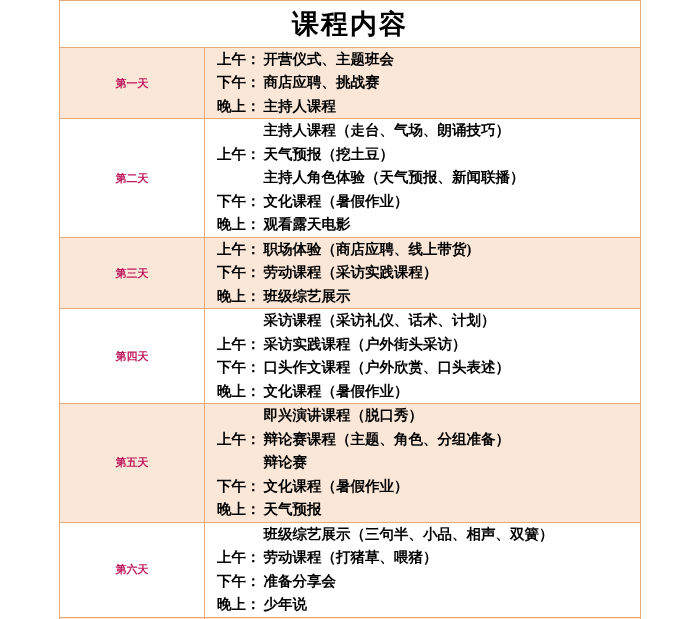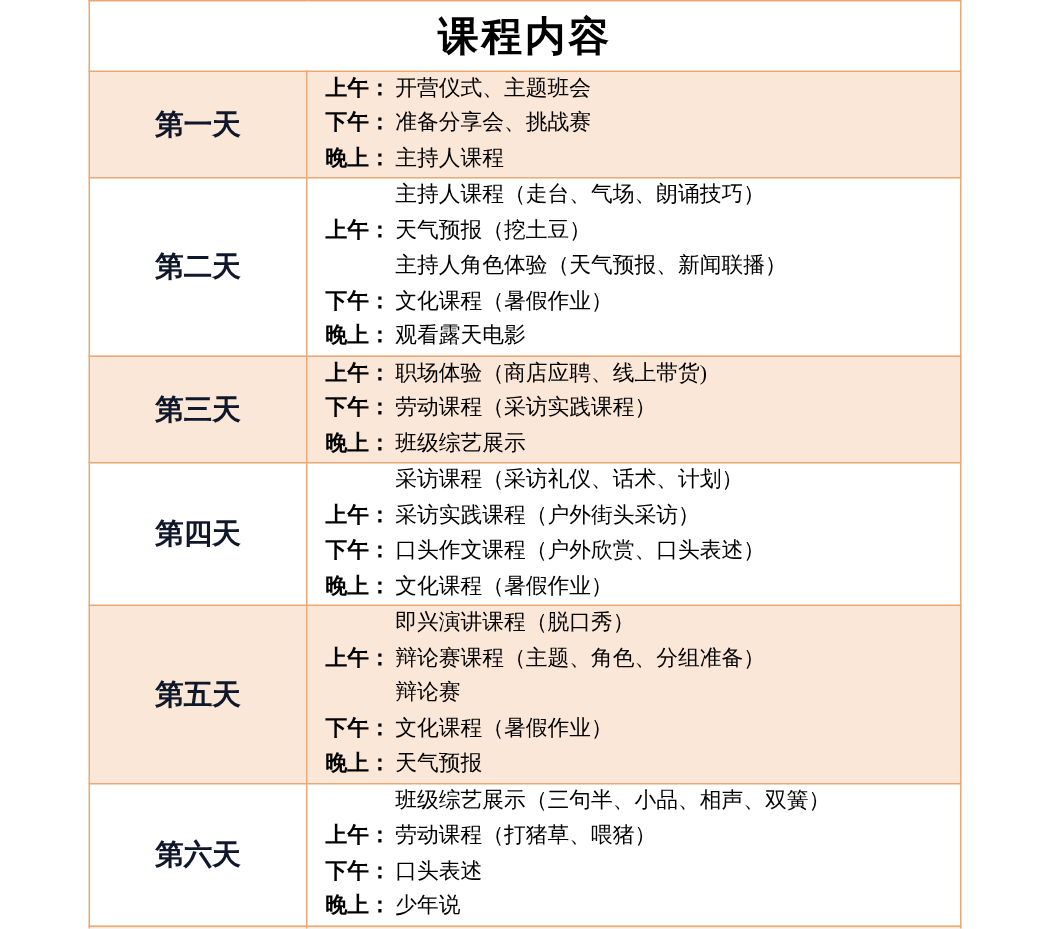--- a/index.html
+++ b/index.html
@@ -36,23 +36,23 @@
     font-size: 27px;
     font-weight: bold;
     letter-spacing: 2px;
     height: 46px;
     background: #ffffff;
     color: #000000;
   }
   .day-cell {
     width: 145px;
     text-align: center;
-    font-size: 19px;
-    font-weight: bold;
-    color: #0f172a;
+    font-size: 11px;
+    font-weight: bold;
+    color: #be185d;
   }
   .content-cell {
     padding: 4px 0 4px 0;
     font-size: 14.5px;
     line-height: 1.62;
   }
   .row-tint .day-cell,
   .row-tint .content-cell {
     background: #fbe7d8;
   }
@@ -68,21 +68,21 @@
   .entry-label {
     flex: 0 0 auto;
     font-weight: bold;
     white-space: nowrap;
   }
   .entry-lines {
     flex: 1 1 auto;
     padding-left: 3px;
   }
   .entry-line {
-    font-weight: normal;
+    font-weight: bold;
     white-space: nowrap;
   }
   .single-line {
     padding-left: 12px;
     font-weight: bold;
     white-space: nowrap;
   }
 </style>
 </head>
 <body>
@@ -103,21 +103,21 @@
         <td class="content-cell">
           <div class="entry">
             <span class="entry-label">上午：</span>
             <span class="entry-lines">
               <div class="entry-line">开营仪式、主题班会</div>
             </span>
           </div>
           <div class="entry">
             <span class="entry-label">下午：</span>
             <span class="entry-lines">
-              <div class="entry-line">准备分享会、挑战赛</div>
+              <div class="entry-line">商店应聘、挑战赛</div>
             </span>
           </div>
           <div class="entry">
             <span class="entry-label">晚上：</span>
             <span class="entry-lines">
               <div class="entry-line">主持人课程</div>
             </span>
           </div>
         </td>
       </tr>
@@ -229,21 +229,21 @@
           <div class="entry">
             <span class="entry-label">上午：</span>
             <span class="entry-lines">
               <div class="entry-line">班级综艺展示（三句半、小品、相声、双簧）</div>
               <div class="entry-line">劳动课程（打猪草、喂猪）</div>
             </span>
           </div>
           <div class="entry">
             <span class="entry-label">下午：</span>
             <span class="entry-lines">
-              <div class="entry-line">口头表述</div>
+              <div class="entry-line">准备分享会</div>
             </span>
           </div>
           <div class="entry">
             <span class="entry-label">晚上：</span>
             <span class="entry-lines">
               <div class="entry-line">少年说</div>
             </span>
           </div>
         </td>
       </tr>

